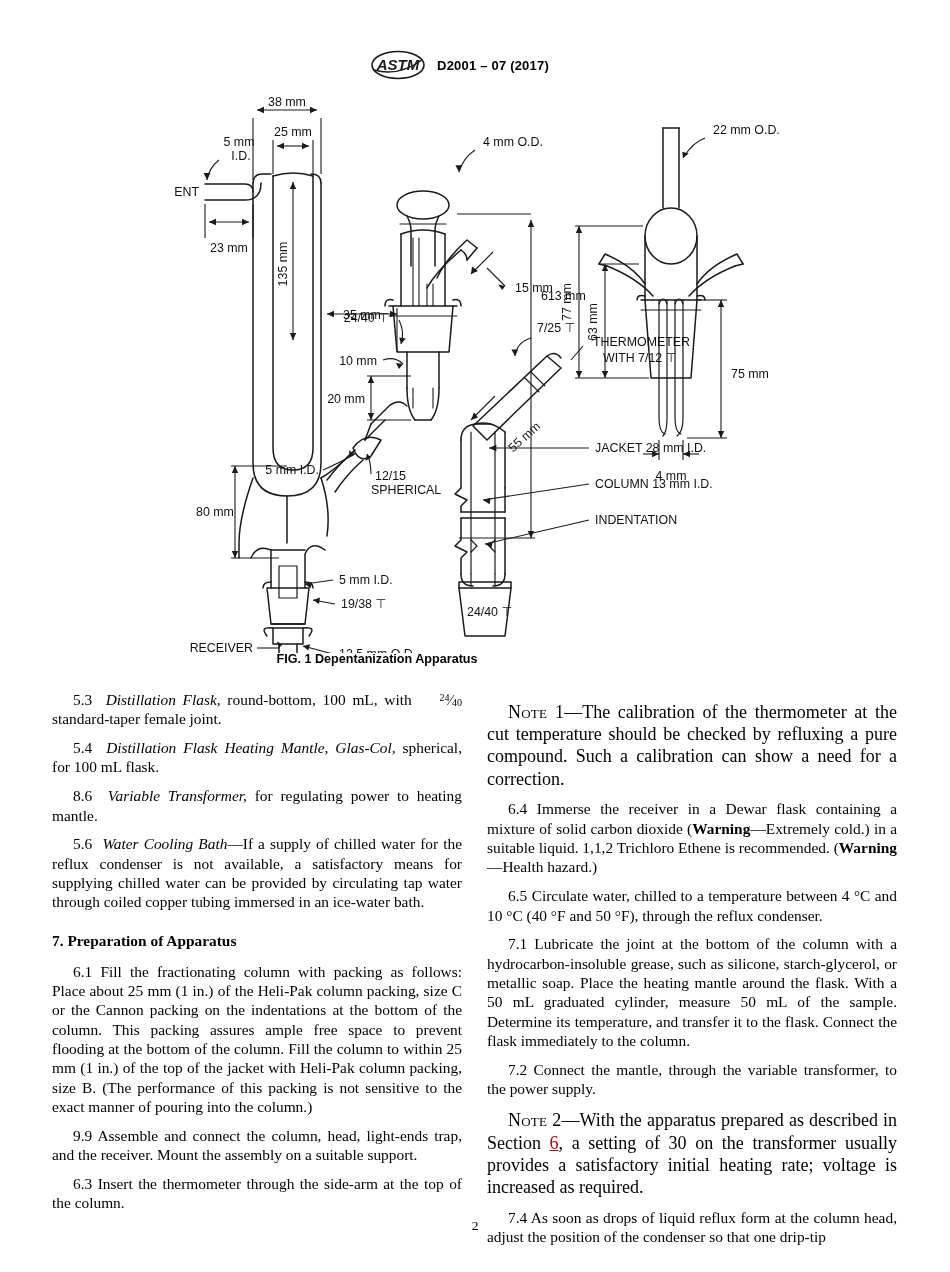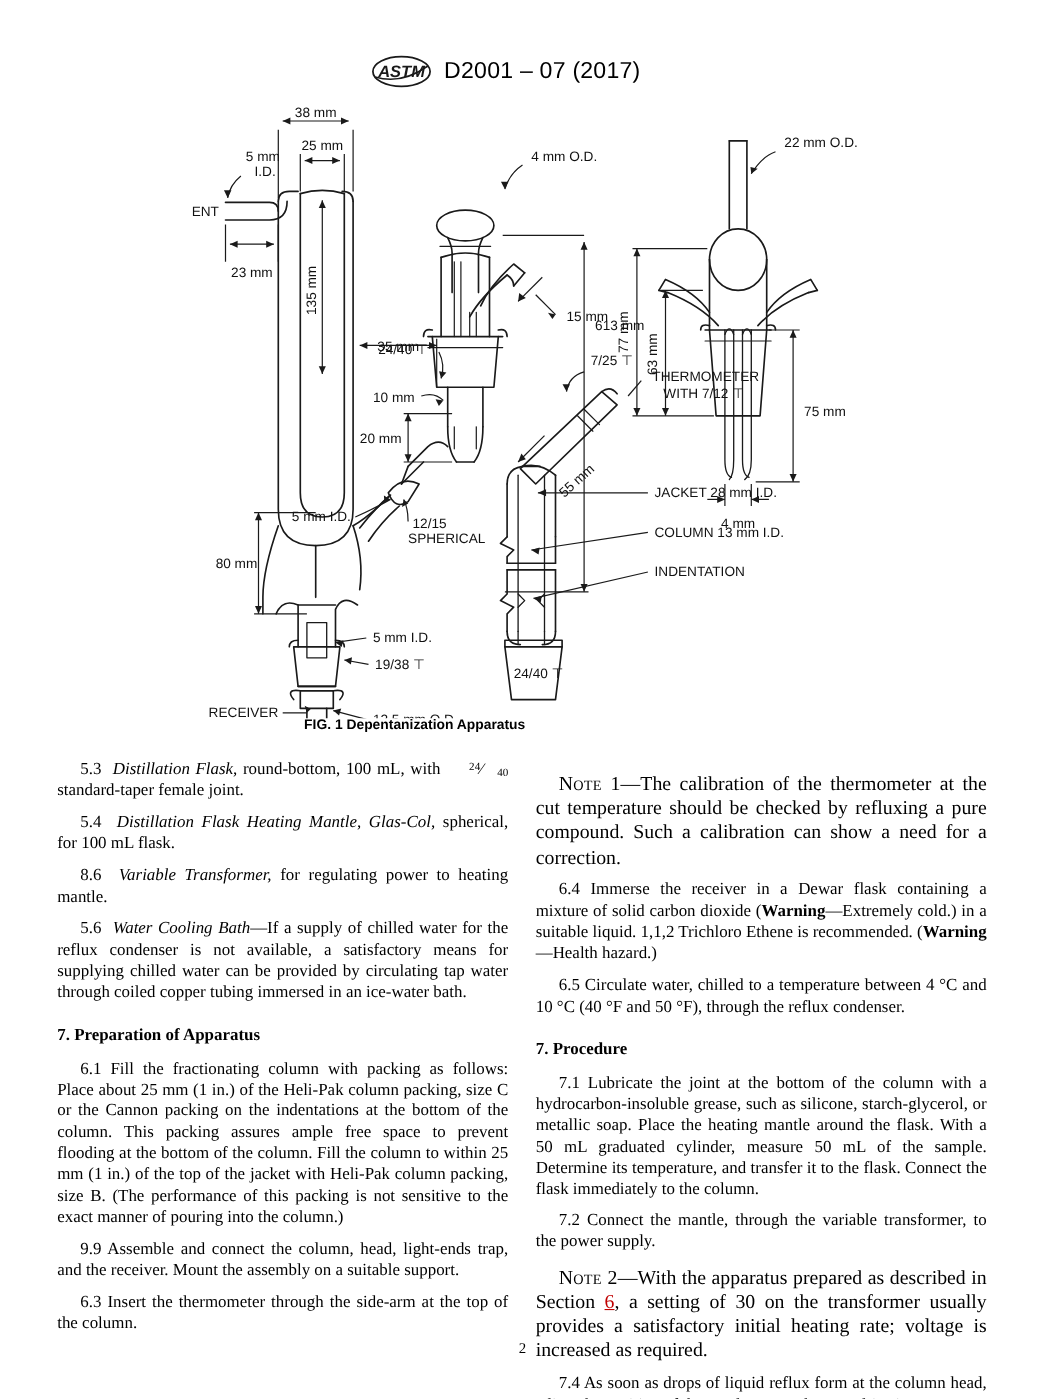--- a/index.html
+++ b/index.html
@@ -34,22 +34,22 @@
     justify-content: center;
     gap: 12px;
   }
   .astm-logo {
     display: inline-block;
     width: 54px;
     height: 30px;
   }
   .designation {
     font-family: "Liberation Sans", sans-serif;
-    font-weight: normal;
-    font-size: 21px;
+    font-weight: bold;
+    font-size: 13px;
     letter-spacing: 0.2px;
     white-space: nowrap;
   }
 
   
   .figure-wrap {
     position: absolute;
     left: 175px;
     top: 88px;
     width: 620px;
@@ -124,21 +124,20 @@
     font-size: 0.99em;
   }
   .frac .num {
     font-size: 0.66em;
     vertical-align: 0.42em;
     font-family: Liberation Serif, serif;
   }
   .frac .den {
     font-size: 0.66em;
     vertical-align: -0.06em;
-    margin-left: 13px;
   }
   .frac .sl { font-size: 0.95em; }
 
   
   .page-number {
     position: absolute;
     left: 0;
     top: 1218px;
     width: 950px;
     text-align: center;
@@ -505,21 +504,20 @@
   </div>
 
   <div class="col col-right">
 
     <p class="note"><span class="note-label">Note 1</span><span>—The calibration of the thermometer at the cut temperature should be checked by refluxing a pure compound. Such a calibration can show a need for a correction.</span></p>
 
     <p class="para"><span>6.4  Immerse the receiver in a Dewar flask containing a mixture of solid carbon dioxide (</span><b>Warning</b><span>—Extremely cold.) in a suitable liquid. 1,1,2 Trichloro Ethene is recommended. (</span><b>Warning</b><span>—Health hazard.)</span></p>
 
     <p class="para">6.5  Circulate water, chilled to a temperature between 4 °C and 10 °C (40 °F and 50 °F), through the reflux condenser.</p>
 
-    <h3 class="sec-head">7.  Procedure</h3>
 
     <p class="para">7.1  Lubricate the joint at the bottom of the column with a hydrocarbon-insoluble grease, such as silicone, starch-glycerol, or metallic soap. Place the heating mantle around the flask. With a 50 mL graduated cylinder, measure 50 mL of the sample. Determine its temperature, and transfer it to the flask. Connect the flask immediately to the column.</p>
     <p class="para">7.2  Connect the mantle, through the variable transformer, to the power supply.</p>
 
     <p class="note"><span class="note-label">Note 2</span><span>—With the apparatus prepared as described in Section </span><a class="xref" href="#">6</a><span>, a setting of 30 on the transformer usually provides a satisfactory initial heating rate; voltage is increased as required.</span></p>
 
     <p class="para">7.4  As soon as drops of liquid reflux form at the column head, adjust the position of the condenser so that one drip-tip</p>
   </div>
 
   <div class="page-number">2</div>

